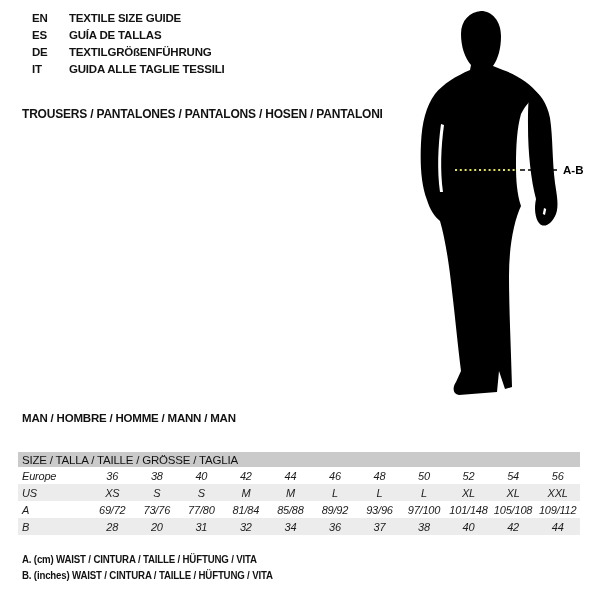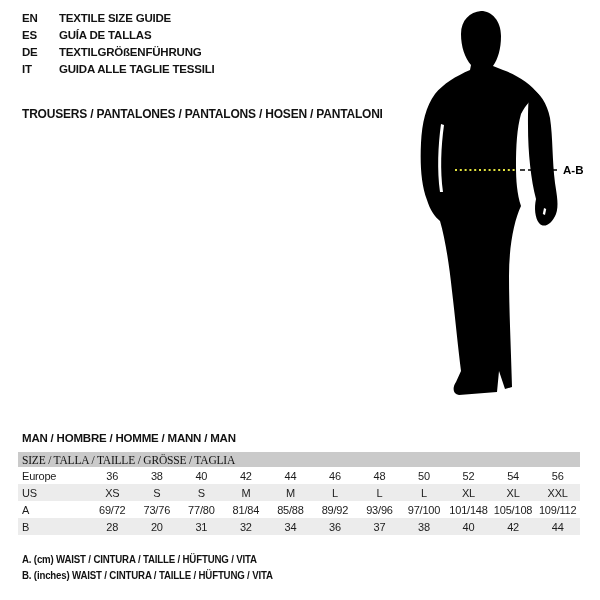--- a/index.html
+++ b/index.html
@@ -3,39 +3,39 @@
 <meta charset="utf-8">
 <style>
   html,body { margin:0; padding:0; background:#fff; }
   .canvas {
     position:relative; width:600px; height:600px; background:#ffffff;
     font-family:"Liberation Sans", sans-serif; color:#121212; overflow:hidden;
   }
   
   .lang-list { position:absolute; left:22px; top:9px; }
   .lang-row { display:flex; height:17px; align-items:center;
-              font-weight:bold; font-size:11.5px; letter-spacing:-0.2px; }
+              font-weight:bold; font-size:11.5px; letter-spacing:-0.2px;margin-left:10px; }
   .lang-code { width:37px; flex:0 0 37px; }
   .garment-title { position:absolute; left:22px; top:107px;
                    font-weight:bold; font-size:12px; letter-spacing:-0.2px; }
   
   .figure-wrap { position:absolute; left:410px; top:0; width:190px; height:400px;margin-top:8px; }
   
-  .section-title { position:absolute; left:22px; top:432px;
+  .section-title { position:absolute; left:22px; top:412px;
                    font-weight:bold; font-size:11.5px; letter-spacing:-0.2px; }
   
   .table-wrap { position:absolute; left:18px; top:452px; width:562px; }
   table.size-table { width:100%; border-collapse:collapse; table-layout:fixed; }
   table.size-table th {
     background:#cacaca; text-align:left; font-weight:normal;
-    font-size:11.5px; height:15px; padding:0 0 0 4px; letter-spacing:-0.2px;font-family:Liberation Serif, serif;
+    font-size:11.5px; height:15px; padding:0 0 0 4px; letter-spacing:-0.2px;
   }
   table.size-table td {
     text-align:center; height:17px; padding:0; font-size:11px;
-    color:#1c1c1c; letter-spacing:-0.2px; white-space:nowrap; overflow:hidden;
+    color:#1c1c1c; letter-spacing:-0.2px; white-space:nowrap; overflow:hidden;font-style:italic;
   }
   table.size-table td.lbl { text-align:left; padding-left:4px; }
   table.size-table tbody tr.stripe { background:#ececec; }
   
   .footnotes { position:absolute; left:22px; top:552px; font-weight:bold;
                font-size:11px; line-height:15.5px; letter-spacing:-0.2px;
                transform:scaleX(0.88); transform-origin:0 0; white-space:nowrap; }
 </style>
 </head>
 <body>

